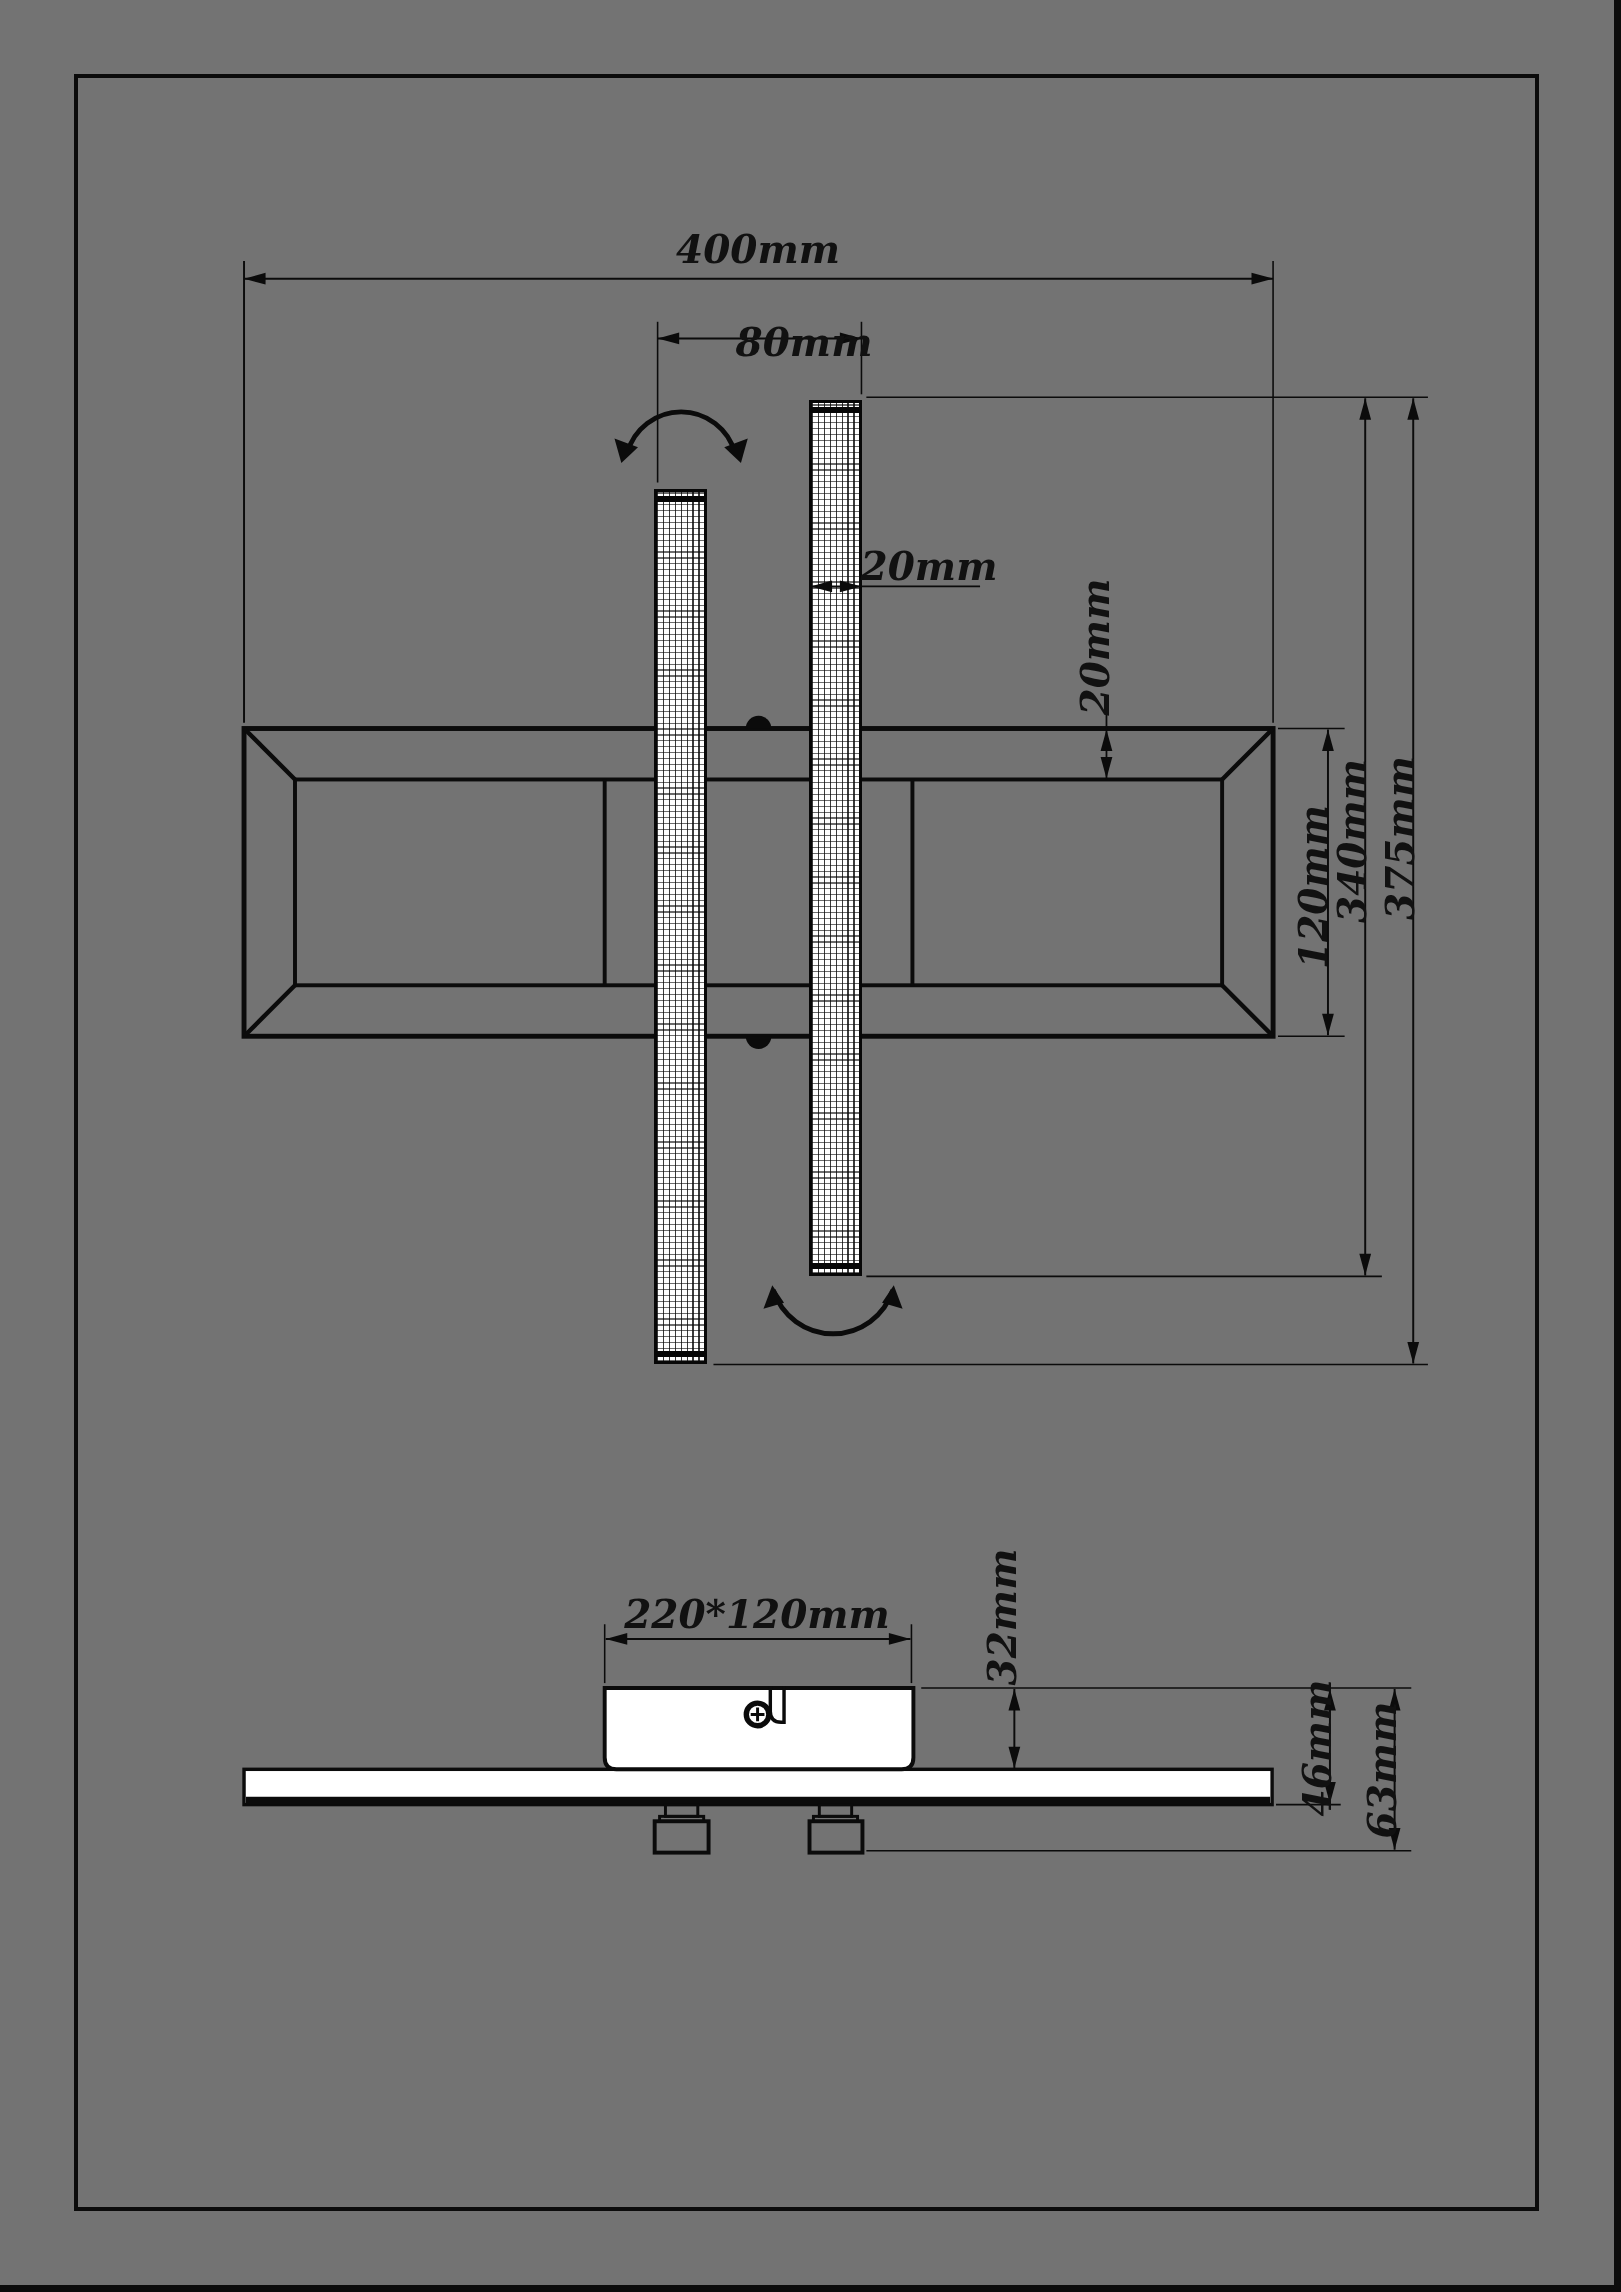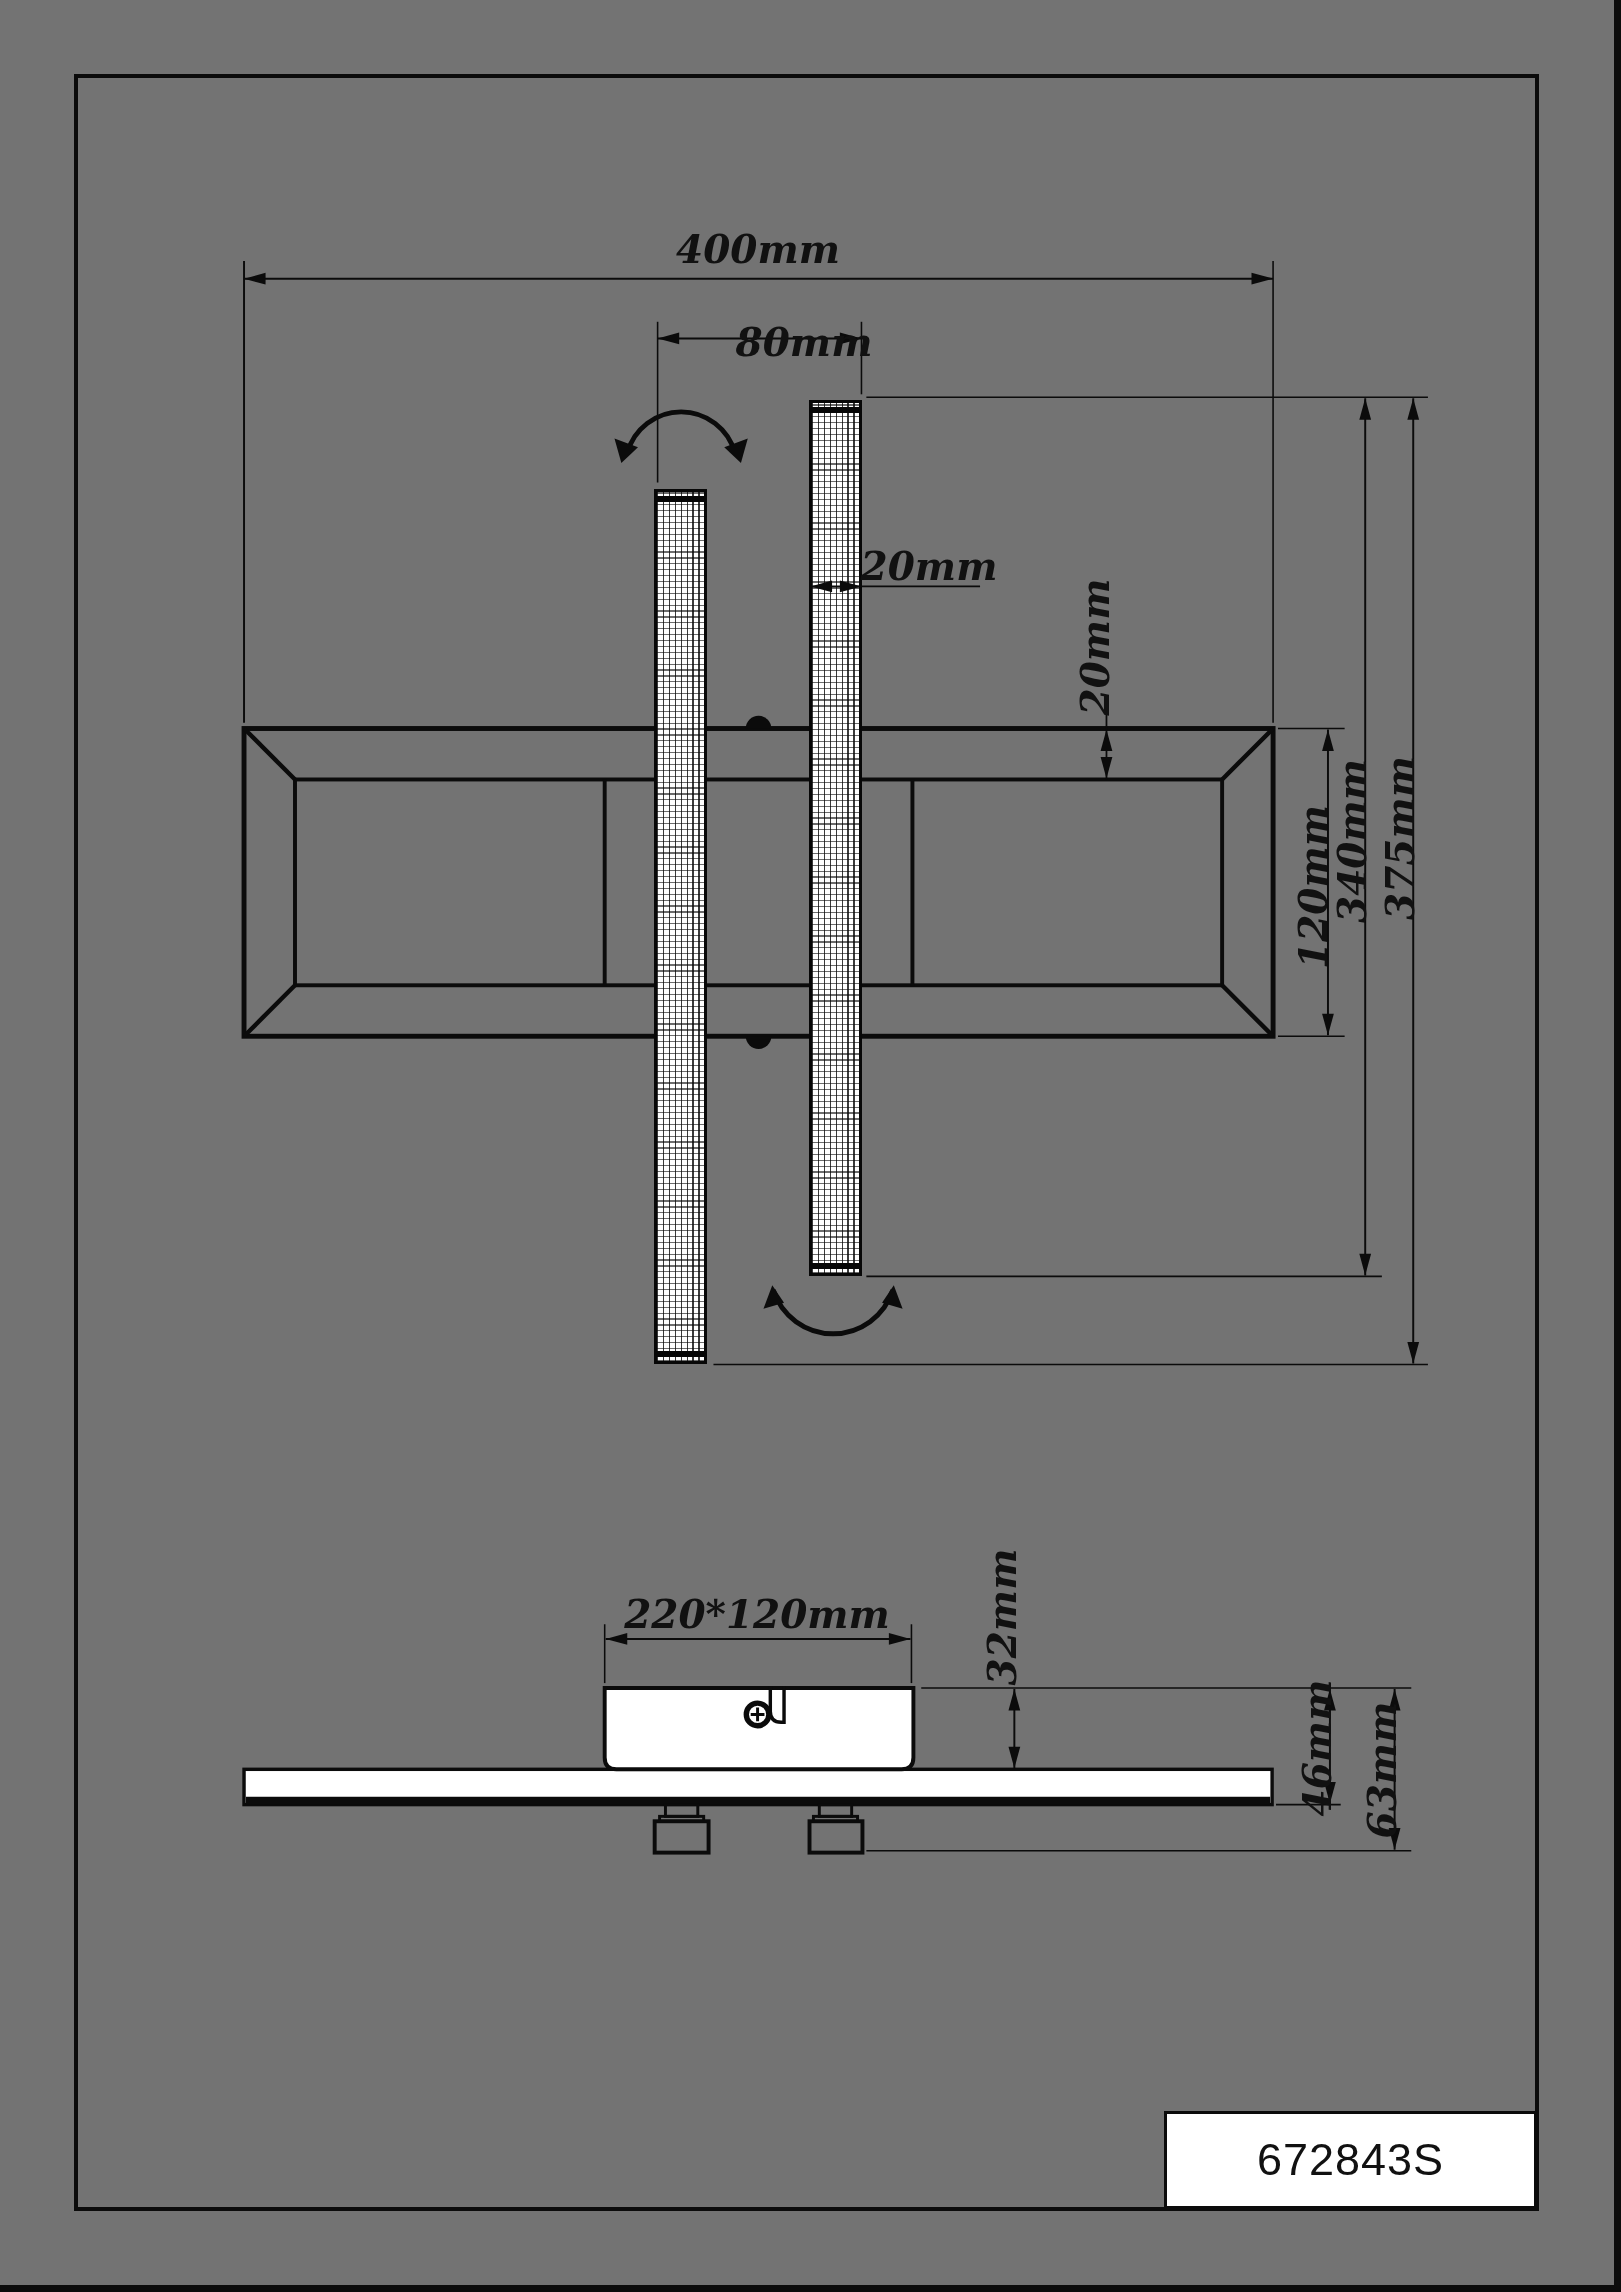--- a/index.html
+++ b/index.html
@@ -194,18 +194,15 @@
   <div class="abs dim-label rot layer-text" style="left:1095px;top:647px;">20mm</div>
   <div class="abs dim-label rot layer-text" style="left:1313px;top:887px;">120mm</div>
   <div class="abs dim-label rot layer-text" style="left:1352px;top:841px;">340mm</div>
   <div class="abs dim-label rot layer-text" style="left:1400px;top:838px;">375mm</div>
 
   <div class="abs dim-label layer-text" style="left:757px;top:1614px;">220*120mm</div>
   <div class="abs dim-label rot layer-text" style="left:1002px;top:1617px;">32mm</div>
   <div class="abs dim-label rot layer-text" style="left:1317px;top:1748px;">46mm</div>
   <div class="abs dim-label rot layer-text" style="left:1382px;top:1770px;">63mm</div>
 
-  <div class="abs title-block">
-    <span class="part-number">672843S</span>
-  </div>
 
 </div>
 
 
 </body></html>

